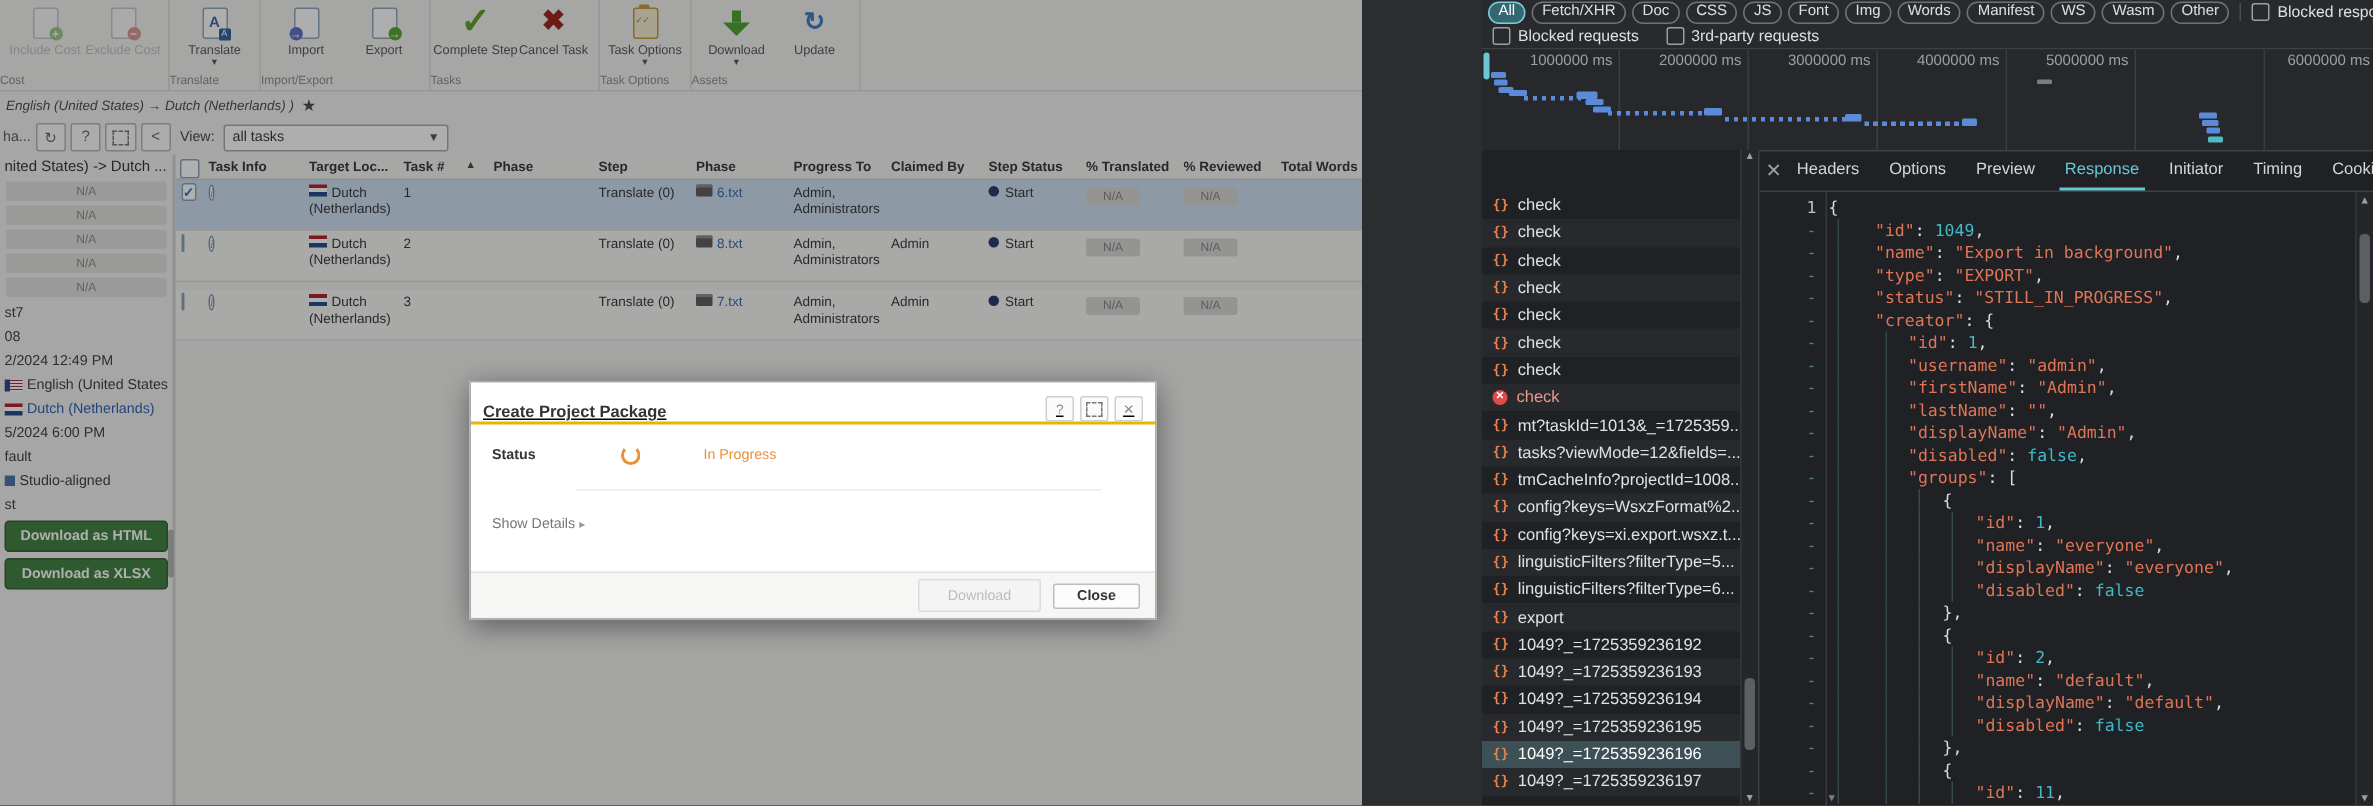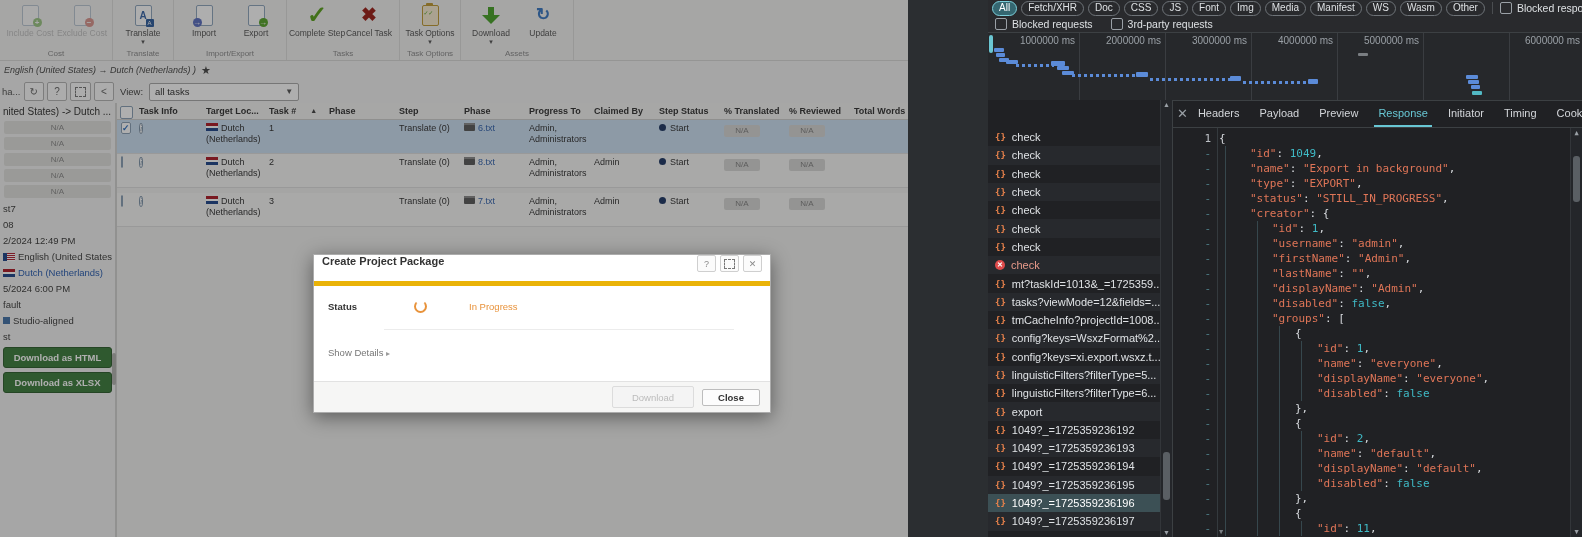--- a/index.html
+++ b/index.html
@@ -9,21 +9,21 @@
   #app{position:absolute;left:0;top:0;width:908px;height:537px;background:#f2f2f1;overflow:hidden;}
   #ribbon{height:60px;background:#f1f1f0;border-bottom:1px solid #d8d8d7;display:flex;}
   .rgroup{display:flex;flex-direction:column;border-right:1px solid #dcdcdb;}
   .rbtns{flex:1;display:flex;justify-content:center;gap:2px;padding:2px 5px 0;}
   .rbtn{width:50px;display:flex;flex-direction:column;align-items:center;cursor:pointer;}
   .rbtn.disabled{opacity:.55;}
   .ico{height:26px;display:flex;align-items:center;justify-content:center;}
   .rlabel{font-size:8.5px;color:#555;white-space:nowrap;line-height:10px;}
   .rbtn.disabled .rlabel{color:#999;}
   .rcaret{font-size:7px;color:#555;line-height:8px;}
-  .glabel{height:12px;line-height:12px;text-align:center;font-size:8px;color:#8b8b8b;}
+  .glabel{height:12px;line-height:12px;text-align:left;font-size:8px;color:#8b8b8b;}
   .doc{width:15px;height:19px;background:#fdfdfd;border:1px solid #8fa6bd;border-radius:2px;position:relative;
     display:flex;align-items:center;justify-content:center;}
   .doc .inner-a{font-size:10px;font-weight:bold;color:#3a66a8;}
   .badge{position:absolute;width:9px;height:9px;border-radius:50%;color:#fff;font-size:8px;line-height:9px;
     text-align:center;font-weight:bold;}
   .b-green{background:#58a42c;right:-4px;bottom:-2px;}
   .b-red{background:#c84a3f;right:-4px;bottom:-2px;}
   .b-blue-l{background:#5b6fc0;left:-4px;bottom:-2px;}
   .b-sq{position:absolute;width:8px;height:8px;background:#2f5e9e;color:#fff;font-size:6px;line-height:8px;
     text-align:center;right:-3px;bottom:-2px;border-radius:1px;}
@@ -84,21 +84,21 @@
   .asset-ic{display:inline-block;width:11px;height:8px;background:#5a5a5a;border-radius:1px;margin-right:3px;
     box-shadow:inset 0 2px 0 #8a8a8a;}
   .alink{color:#3464ad;cursor:pointer;}
   .sdot{display:inline-block;width:7px;height:7px;border-radius:50%;background:#1f3864;margin-right:4px;}
   .pill-na{display:inline-block;width:36px;height:12px;background:#d7d7d5;border-radius:2px;text-align:center;
     font-size:8px;color:#828282;line-height:12px;margin-top:2px;}
   #dim{position:absolute;inset:0;background:rgba(20,20,20,.34);z-index:20;}
   
   #modal{position:absolute;left:313px;top:254px;width:456px;height:157px;background:#fff;z-index:30;
     border:1px solid #acacac;box-shadow:0 4px 18px rgba(0,0,0,.45);}
-  .m-head{height:26px;display:flex;align-items:flex-start;padding:0 8px;border-bottom:5px solid #eab308;}
+  .m-head{height:26px;display:flex;align-items:flex-end;padding:0 8px;border-bottom:2px solid #eab308;text-decoration:underline;}
   .m-title{font-size:11px;font-weight:bold;color:#333;}
   .m-hbtns{margin-left:auto;display:flex;gap:4px;}
   .m-hbtn{width:17px;height:15px;border:1px solid #cfcfcf;border-radius:2px;background:#fbfbfb;color:#8a8a8a;
     font-size:9px;display:flex;align-items:center;justify-content:center;cursor:pointer;}
   .m-body{padding:14px 14px 0;}
   .m-row{display:flex;align-items:center;}
   .m-lbl{font-size:9.5px;font-weight:bold;color:#333;width:86px;}
   .spinner{width:9px;height:9px;border:2px solid #e8923a;border-top-color:transparent;border-radius:50%;}
   .m-status{font-size:9.5px;color:#e8923a;margin-left:6px;padding-left:36px;}
   .m-lastmsg{margin-top:13px;}
@@ -474,21 +474,21 @@
 
   <div id="devtools">
     <div class="f-row" id="f-row1">
         <span class="pill active">All</span>
         <span class="pill">Fetch/XHR</span>
         <span class="pill">Doc</span>
         <span class="pill">CSS</span>
         <span class="pill">JS</span>
         <span class="pill">Font</span>
         <span class="pill">Img</span>
-        <span class="pill">Media</span>
+        <span class="pill">Words</span>
         <span class="pill">Manifest</span>
         <span class="pill">WS</span>
         <span class="pill">Wasm</span>
         <span class="pill">Other</span>
         <span class="vdiv"></span>
         <span class="dcheck">
           <span class="box"></span>
           <span class="lb">Blocked response cookies</span>
         </span>
       </div>
@@ -631,21 +631,21 @@
         <div class="n-scroll">
           <span class="s-arrow" style="top:1px">▲</span>
           <span class="s-thumb" style="top:352px;height:48px"></span>
           <span class="s-arrow" style="bottom:1px">▼</span>
         </div>
       </div>
       <div id="detail">
         <div id="tabs">
           <span class="tab-close">✕</span>
         <span class="tab">Headers</span>
-            <span class="tab">Payload</span>
+            <span class="tab">Options</span>
             <span class="tab">Preview</span>
             <span class="tab active">Response</span>
             <span class="tab">Initiator</span>
             <span class="tab">Timing</span>
             <span class="tab">Cookies</span>
           </div>
         <div id="code">
           <div class="gut-sep"></div>
           <div id="codelines">
               <div class="cl">

